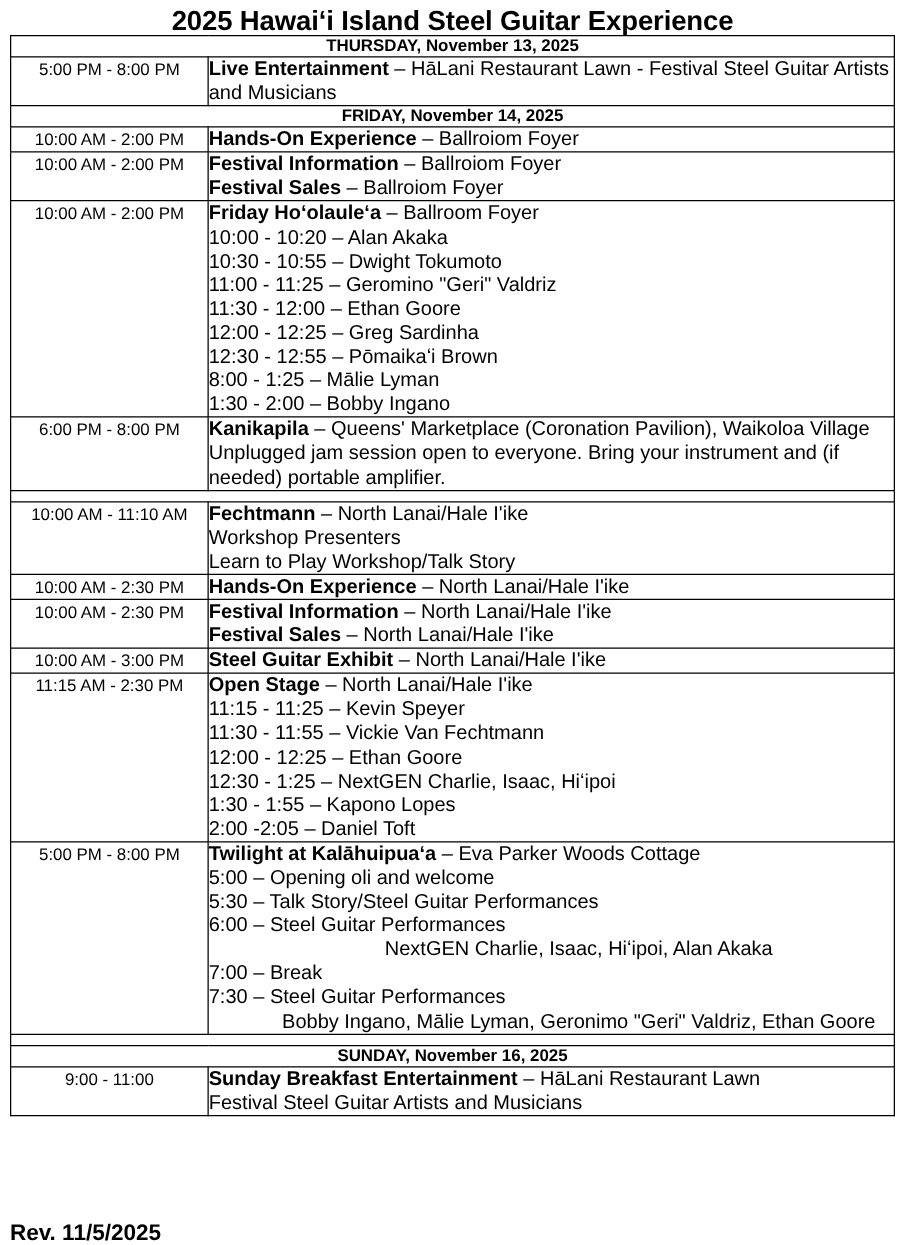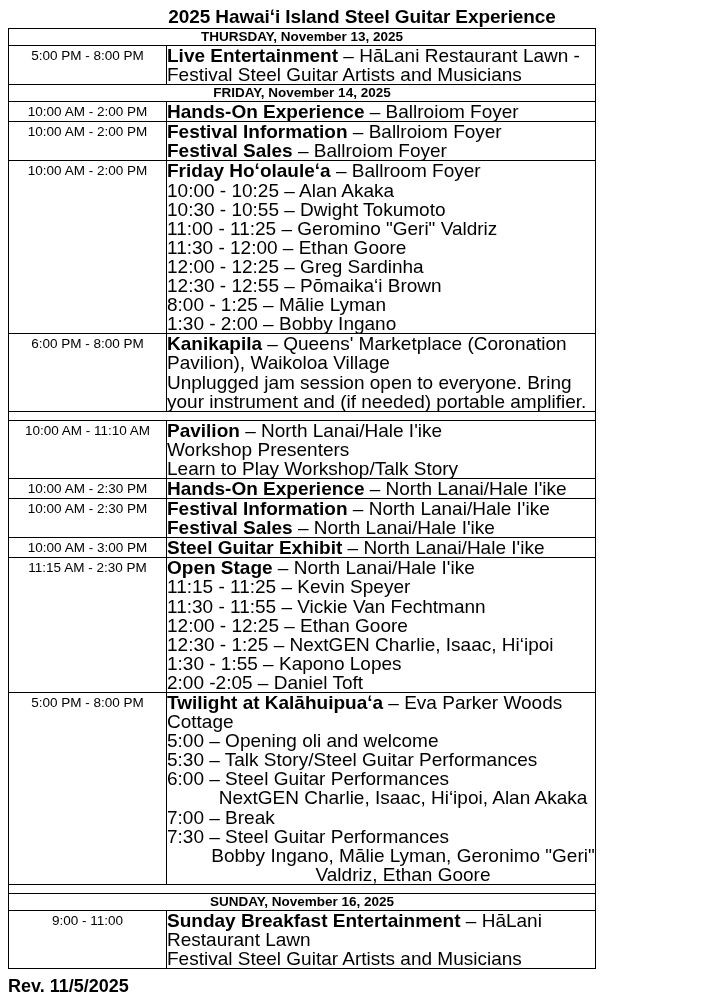--- a/index.html
+++ b/index.html
@@ -10,29 +10,29 @@
   body {
     width: 724px; height: 996px;
     font-family: "Liberation Sans", sans-serif;
     color: #000000;
     overflow: hidden;
   }
   .page { width: 724px; height: 996px; position: relative; padding: 0 8px; }
 
   .doc-title {
     text-align: center;
-    font-size: 19px;
+    font-size: 22px;
     font-weight: bold;
     letter-spacing: -0.1px;
     margin: 6px 0 0 0;
     line-height: 22px;
   }
 
   table.sched {
-    width: 588px;
+    width: 708px;
     border-collapse: collapse;
     table-layout: fixed;
     margin: 0;
   }
   table.sched td {
     border: 1px solid #000000;
     vertical-align: top;
     padding: 0;
   }
 
@@ -64,21 +64,21 @@
   td.time {
     width: 158px;
     text-align: center;
     vertical-align: middle;
     font-size: 13.5px;
     line-height: 19px;
     padding: 3px 4px;
     white-space: nowrap;
   }
   td.detail {
-    font-size: 19px;
+    font-size: 16px;
     line-height: 19.1px;
     padding: 3px 4px 3px 6px;
   }
   td.detail .ttl { font-weight: bold; }
   .ln { display: block; white-space: pre-wrap; }
   .indent { padding-left: 44px; display: block; text-align: center; }
 
   .footer {
     position: absolute;
     left: 8px;
@@ -123,21 +123,21 @@
           <td class="time">10:00 AM - 2:00 PM</td>
           <td class="detail">
             <span class="ln"><span class="ttl">Festival Information</span><span> – Ballroiom Foyer</span></span>
             <span class="ln"><span class="ttl">Festival Sales</span><span> – Ballroiom Foyer</span></span>
           </td>
         </tr>
         <tr>
           <td class="time">10:00 AM - 2:00 PM</td>
           <td class="detail">
             <span class="ln"><span class="ttl">Friday Hoʻolauleʻa</span><span> – Ballroom Foyer</span></span>
-            <span class="ln"><span>10:00 - 10:25 – Alan Akaka</span></span>
+            <span class="ln"><span>10:00 - 10:20 – Alan Akaka</span></span>
             <span class="ln"><span>10:30 - 10:55 – Dwight Tokumoto</span></span>
             <span class="ln"><span>11:00 - 11:25 – Geromino "Geri" Valdriz</span></span>
             <span class="ln"><span>11:30 - 12:00 – Ethan Goore</span></span>
             <span class="ln"><span>12:00 - 12:25 – Greg Sardinha</span></span>
             <span class="ln"><span>12:30 - 12:55 – Pōmaikaʻi Brown</span></span>
             <span class="ln"><span>8:00 - 1:25 – Mālie Lyman</span></span>
             <span class="ln"><span>1:30 - 2:00 – Bobby Ingano</span></span>
           </td>
         </tr>
         <tr>
@@ -146,21 +146,21 @@
             <span class="ln"><span class="ttl">Kanikapila</span><span> – Queens' Marketplace (Coronation Pavilion), Waikoloa Village</span></span>
             <span class="ln"><span>Unplugged jam session open to everyone. Bring your instrument and (if needed) portable amplifier.</span></span>
           </td>
         </tr>
         <tr>
           <td class="gap" colspan="2"></td>
         </tr>
         <tr>
           <td class="time">10:00 AM - 11:10 AM</td>
           <td class="detail">
-            <span class="ln"><span class="ttl">Pavilion</span><span> – North Lanai/Hale I'ike</span></span>
+            <span class="ln"><span class="ttl">Fechtmann</span><span> – North Lanai/Hale I'ike</span></span>
             <span class="ln"><span>Workshop Presenters</span></span>
             <span class="ln"><span>Learn to Play Workshop/Talk Story</span></span>
           </td>
         </tr>
         <tr>
           <td class="time">10:00 AM - 2:30 PM</td>
           <td class="detail">
             <span class="ln"><span class="ttl">Hands-On Experience</span><span> – North Lanai/Hale I'ike</span></span>
           </td>
         </tr>

